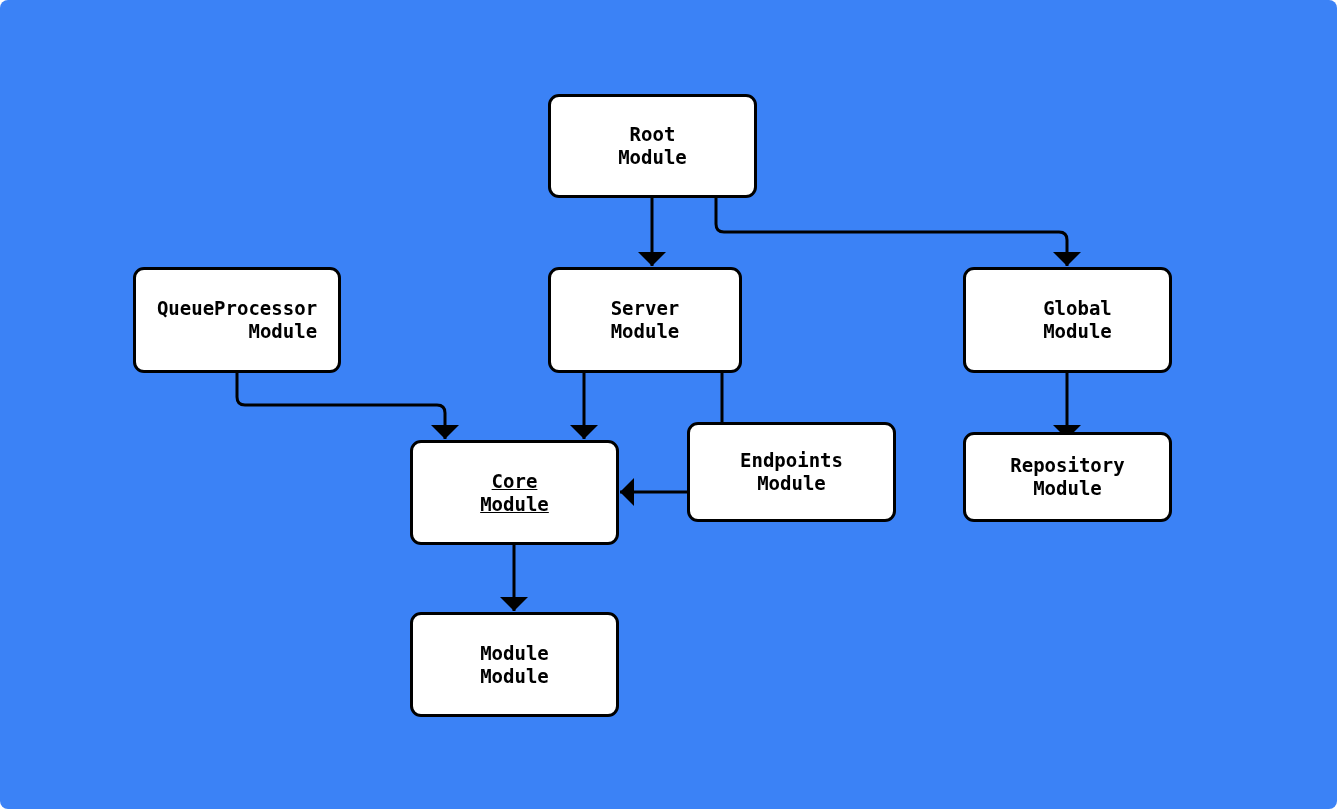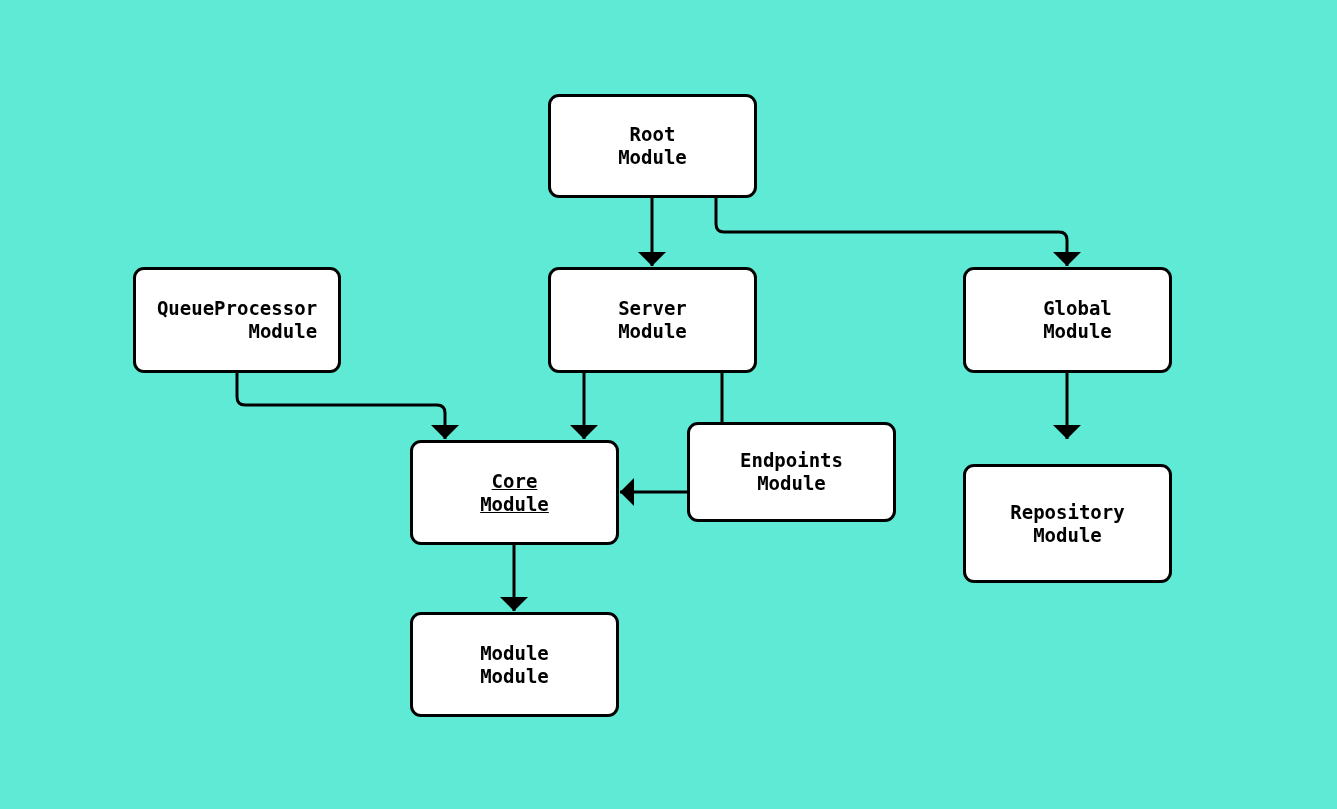--- a/index.html
+++ b/index.html
@@ -4,23 +4,24 @@
 <style>
   html, body {
     margin: 0;
     padding: 0;
     background: #ffffff;
   }
   .canvas {
     position: relative;
     width: 1337px;
     height: 809px;
-    background: #5eead4;
+    background: #3b82f6;
     overflow: hidden;
     font-family: "DejaVu Sans Mono", monospace;
+    border-radius: 8px;
   }
   svg.edge-layer {
     position: absolute;
     left: 0;
     top: 0;
     width: 1337px;
     height: 809px;
   }
   svg.edge-layer path.edge {
     stroke: #000000;
@@ -75,21 +76,21 @@
     </div>
   </div>
 
   <div class="node" style="left:133px; top:267px; width:208px; height:106px;text-align:right;">
     <div class="node-label">
       <span>QueueProcessor</span><br>
       <span>Module</span>
     </div>
   </div>
 
-  <div class="node" style="left:548px; top:267px; width:209px; height:106px;">
+  <div class="node" style="left:548px; top:267px; width:194px; height:106px;">
     <div class="node-label">
       <span>Server</span><br>
       <span>Module</span>
     </div>
   </div>
 
   <div class="node" style="left:963px; top:267px; width:209px; height:106px;padding-left:20px;">
     <div class="node-label">
       <span>Global</span><br>
       <span>Module</span>
@@ -103,21 +104,21 @@
     </div>
   </div>
 
   <div class="node" style="left:687px; top:422px; width:209px; height:100px;">
     <div class="node-label">
       <span>Endpoints</span><br>
       <span>Module</span>
     </div>
   </div>
 
-  <div class="node" style="left:963px; top:464px; width:209px; height:119px;">
+  <div class="node" style="left:963px; top:432px; width:209px; height:90px;">
     <div class="node-label">
       <span>Repository</span><br>
       <span>Module</span>
     </div>
   </div>
 
   <div class="node" style="left:410px; top:612px; width:209px; height:105px;">
     <div class="node-label">
       <span>Module</span><br>
       <span>Module</span>

